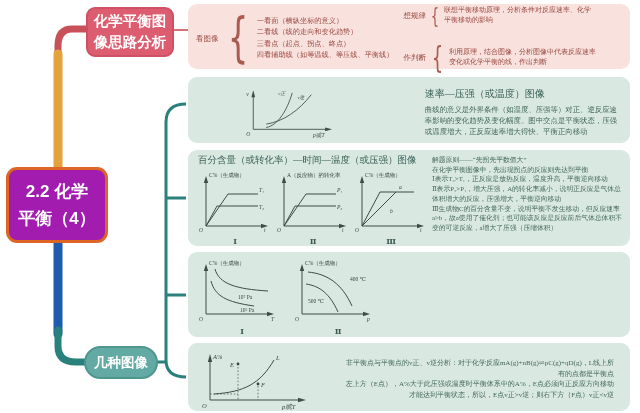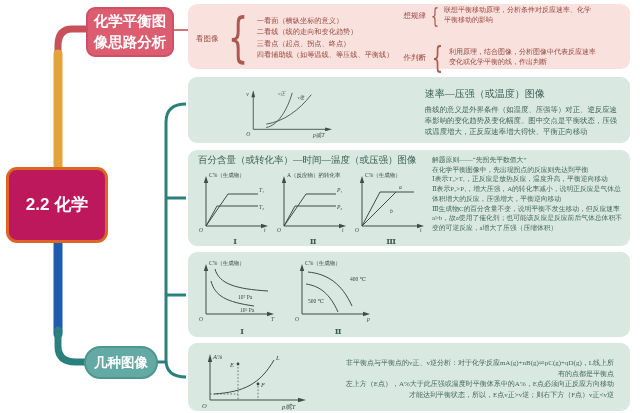--- a/index.html
+++ b/index.html
@@ -10,21 +10,21 @@
   .wire-yellow{stroke:#e3a23c;stroke-width:9;stroke-linecap:round;}
   .wire-blue{stroke:#1e5dad;stroke-width:9;stroke-linecap:round;}
   .wire-teal-thick{stroke:#2a807a;stroke-width:7;fill:none;stroke-linecap:round;}
   .wire-teal{stroke:#2a807a;stroke-width:3;fill:none;}
   .wire-thin-red{stroke:#c75059;stroke-width:1.6;}
 
   .node{position:absolute;display:flex;flex-direction:column;justify-content:center;align-items:center;
         color:#fff;font-weight:bold;text-align:right;box-sizing:border-box;}
   .node-top{left:86px;top:7px;width:88px;height:50px;background:#dc5d70;border:2px solid #cf4f64;
             border-radius:9px;font-size:14.5px;line-height:1.42;}
-  .node-root{left:6px;top:167px;width:102px;height:76px;background:#be185d;border:3px solid #dd6526;
+  .node-root{left:6px;top:167px;width:102px;height:76px;background:#a21caf;border:3px solid #dd6526;
              border-radius:11px;font-size:17px;line-height:1.6;}
   .node-bottom{left:84px;top:346px;width:74px;height:33px;background:#64aaa4;border:2px solid #4f968f;
                border-radius:17px;font-size:13.5px;}
 
   .panel{position:absolute;left:188px;width:442px;box-sizing:border-box;border-radius:9px;
          font-family:"Liberation Serif","DejaVu Serif",serif;}
   .panel-pink{top:4px;height:65px;background:#f9e2de;color:#9a473f;}
   .panel-green{background:#d9e8e0;color:#44685e;}
   .p1{top:77px;height:66px;padding-left:48px;}
   .p2{top:150px;height:96px;}
@@ -91,20 +91,21 @@
     <line class="wire-teal" x1="166" y1="295" x2="186" y2="295"></line>
   </svg>
 
   <div class="node node-top">
     <div>化学平衡图</div>
     <div>像思路分析</div>
   </div>
 
   <div class="node node-root">
     <div>2.2 化学</div>
+    <div>平衡（4）</div>
   </div>
 
   <div class="node node-bottom">
     <span>几种图像</span>
   </div>
 
   <div class="panel panel-pink">
     <div class="an-wrap">
       <div class="grp">
         <span class="grp-label">看图像</span>

